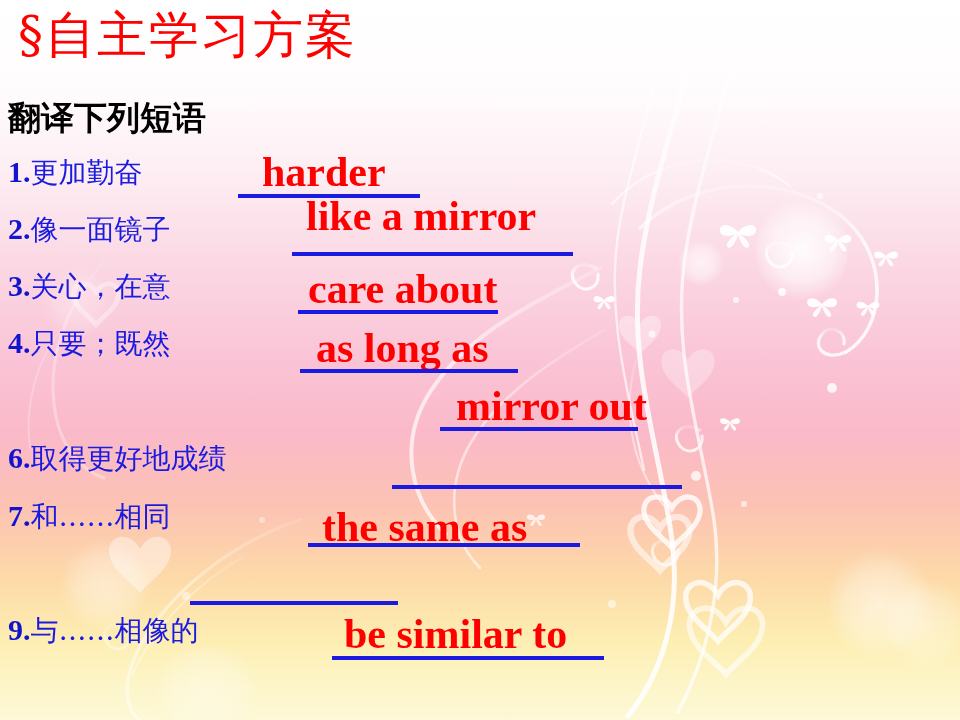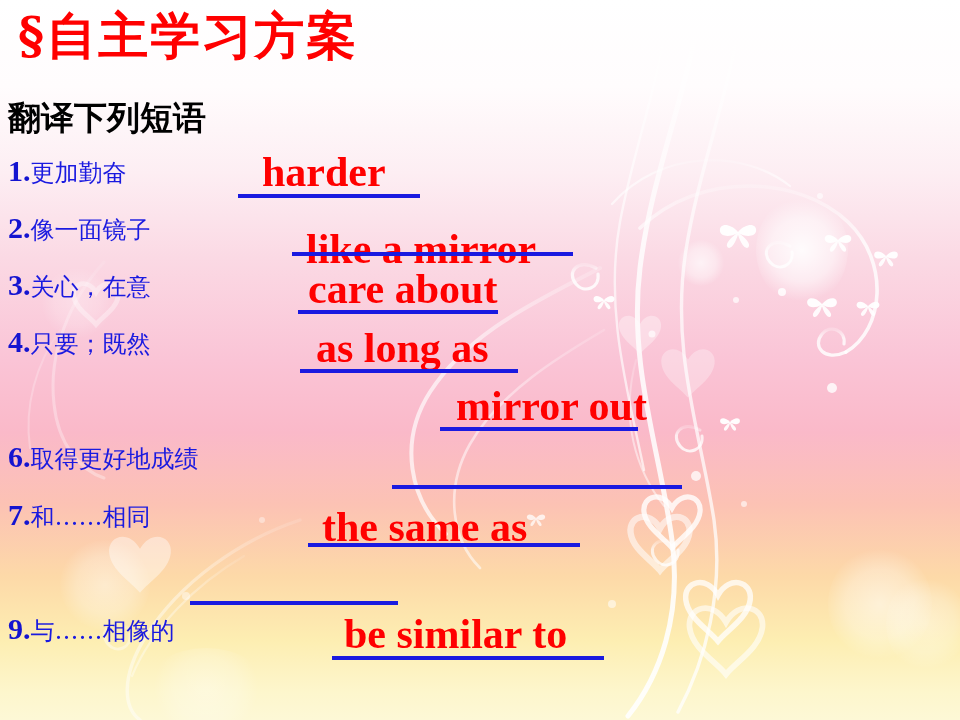--- a/index.html
+++ b/index.html
@@ -53,21 +53,21 @@
     position: absolute;
     inset: 0;
   }
 
   #title {
     position: absolute;
     left: 18px;
     top: 8px;
     color: #ff0000;
     font-size: 50px;
-    font-weight: bold;
+    font-weight: normal;
     letter-spacing: 2px;
     line-height: 1.1;
     white-space: nowrap;
     font-family: "DejaVu Serif", "Liberation Serif", serif;
     text-shadow: 2px 2px 0 rgba(255,255,255,0.35);
   }
 
   #subtitle {
     position: absolute;
     left: 8px;
@@ -90,21 +90,21 @@
   .num {
     color: #1414d0;
     font-size: 30px;
     font-weight: bold;
     font-family: "Liberation Serif", "DejaVu Serif", serif;
     vertical-align: baseline;
   }
 
   .cn {
     color: #1a1ae0;
-    font-size: 24px;
+    font-size: 28px;
     font-weight: normal;
     font-family: "DejaVu Serif", "Liberation Serif", serif;
     letter-spacing: 0px;
     vertical-align: baseline;
   }
 
   .answer {
     position: absolute;
     color: #ff0000;
     font-size: 42px;
@@ -251,21 +251,21 @@
 
     <div class="row" style="top:154px;">
       <span class="num">1.</span><span class="cn">更加勤奋</span>
     </div>
     <div class="answer" style="left:262px; top:151px;">harder</div>
     <div class="rule" style="left:238px; top:194px; width:182px;"></div>
 
     <div class="row" style="top:211px;">
       <span class="num">2.</span><span class="cn">像一面镜子</span>
     </div>
-    <div class="answer" style="left:306px; top:228px;">like a mirror</div>
+    <div class="answer" style="left:306px; top:195px;">like a mirror</div>
     <div class="rule" style="left:292px; top:252px; width:281px;"></div>
 
     <div class="row" style="top:268px;">
       <span class="num">3.</span><span class="cn">关心，在意</span>
     </div>
     <div class="answer" style="left:308px; top:268px;">care about</div>
     <div class="rule" style="left:298px; top:310px; width:200px;"></div>
 
     <div class="row" style="top:325px;">
       <span class="num">4.</span><span class="cn">只要；既然</span>

